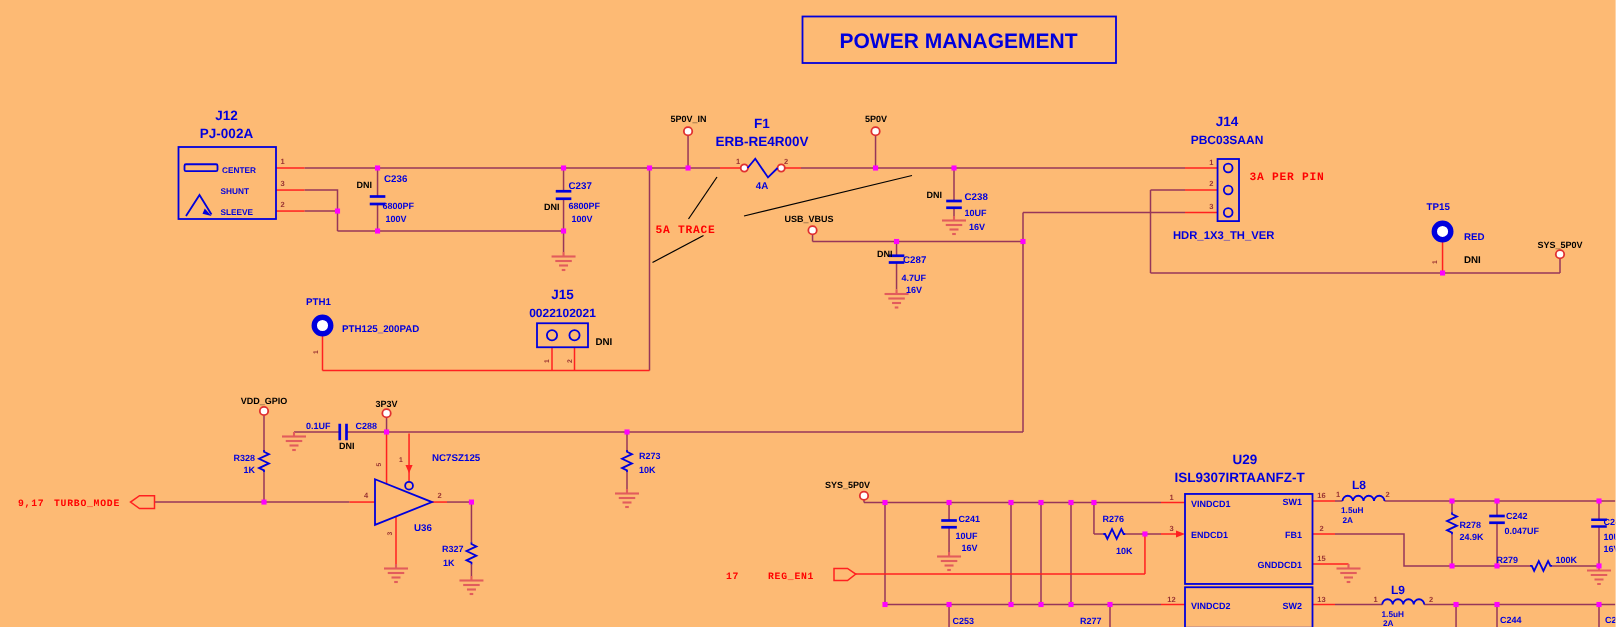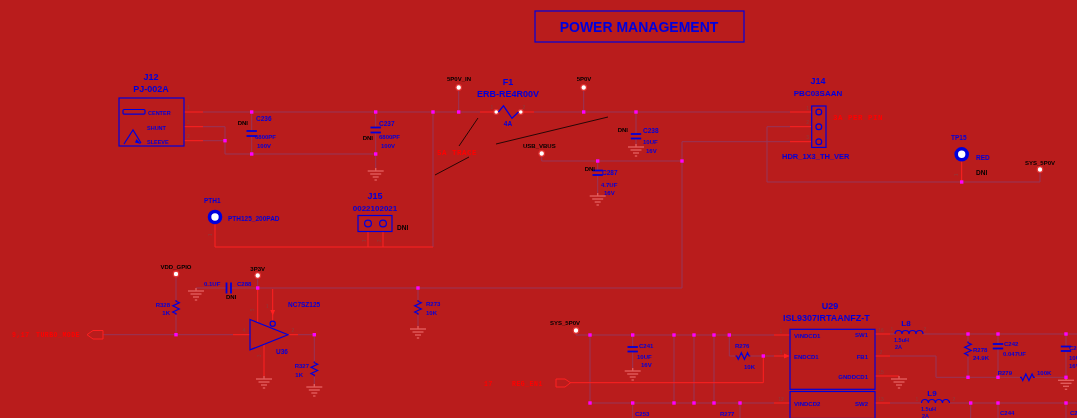--- a/index.html
+++ b/index.html
@@ -1,16 +1,16 @@
 <!DOCTYPE html>
 <html><head>
 <meta charset="utf-8">
 <style>
   body{margin:0;background:#fff}
-  .canvas{position:relative;width:1077px;height:418px;background:#b91c1c;overflow:hidden;font-family:"Liberation Sans",sans-serif}
+  .canvas{position:relative;width:1077px;height:418px;background:#fdba74;overflow:hidden;font-family:"Liberation Sans",sans-serif}
   svg{display:block}
   svg text{font-family:"Liberation Sans",sans-serif;font-weight:bold;fill:#0000DD}
   .tk{fill:#000000}
   .tp{fill:#993333}
   .tr{fill:#FF0000;font-family:"Liberation Mono",monospace;letter-spacing:.5px}
   .f45{font-size:4.5px}.f5{font-size:5px}.f55{font-size:5.5px}.f6{font-size:6px}
   .f65{font-size:6.5px}.f75{font-size:7.5px}.f8{font-size:8px}
   .f9{font-size:9px}.f14{font-size:14px}
   .w{stroke:#96365A;fill:none;stroke-width:1}
   .rw{stroke:#FF2020;fill:none;stroke-width:1}

